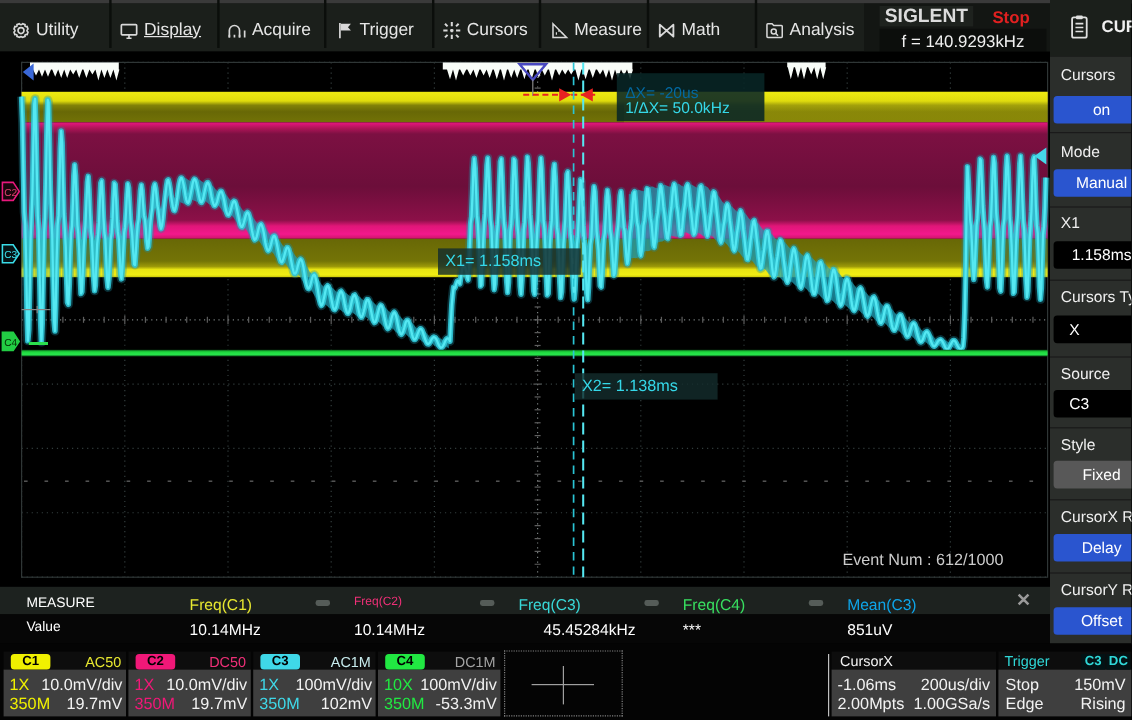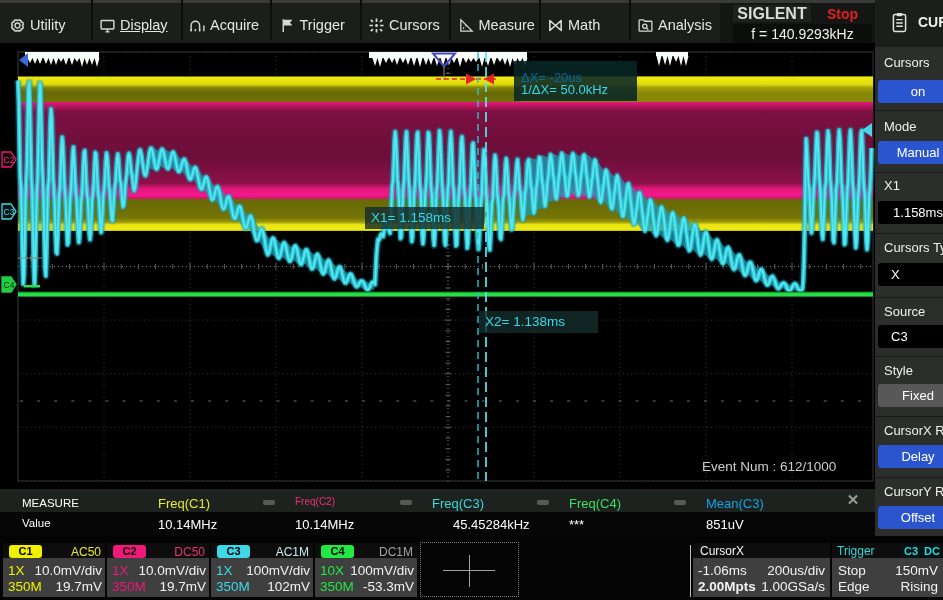--- a/index.html
+++ b/index.html
@@ -413,21 +413,21 @@
 <div style="position:absolute;left:414px;top:578.5px;font-size:13.5px;color:#f2f2f2;transform:translateX(-100%);">-53.3mV</div>
 <div style="position:absolute;left:420px;top:542px;width:99px;height:55px;border:1px dotted #808080;box-sizing:border-box;"></div>
 <div style="position:absolute;left:443px;top:569.5px;width:52px;height:1px;background:#a0a0a0;"></div>
 <div style="position:absolute;left:469px;top:555px;width:1px;height:32px;background:#a0a0a0;"></div>
 <div style="position:absolute;left:690px;top:545px;width:1px;height:52px;background:#c0c0c0;"></div>
 <div style="position:absolute;left:693px;top:543px;width:137px;height:15px;background:#0d0d0d;"></div>
 <div style="position:absolute;left:693px;top:558px;width:137px;height:39px;background:#3f3f3f;"></div>
 <div style="position:absolute;left:700px;top:544px;font-size:12px;color:#f5f5f5;">CursorX</div>
 <div style="position:absolute;left:698px;top:562.5px;font-size:13.5px;color:#f2f2f2;">-1.06ms</div>
 <div style="position:absolute;left:825px;top:562.5px;font-size:13.5px;color:#f2f2f2;transform:translateX(-100%);">200us/div</div>
-<div style="position:absolute;left:698px;top:578.5px;font-size:13.5px;color:#f2f2f2;font-weight:bold;">2.00Mpts</div>
+<div style="position:absolute;left:698px;top:578.5px;font-size:13.5px;color:#f2f2f2;">2.00Mpts</div>
 <div style="position:absolute;left:825px;top:578.5px;font-size:13.5px;color:#f2f2f2;transform:translateX(-100%);">1.00GSa/s</div>
 <div style="position:absolute;left:832px;top:543px;width:111px;height:15px;background:#0d0d0d;"></div>
 <div style="position:absolute;left:832px;top:558px;width:111px;height:39px;background:#3f3f3f;"></div>
 <div style="position:absolute;left:837px;top:544px;font-size:12px;color:#30d8d8;">Trigger</div>
 <div style="position:absolute;left:901px;top:544.5px;width:20px;height:13px;background:#031214;color:#30d8d8;font-size:11px;font-weight:bold;display:flex;align-items:center;justify-content:center;">C3</div>
 <div style="position:absolute;left:922px;top:544.5px;width:20px;height:13px;background:#031214;color:#30d8d8;font-size:11px;font-weight:bold;display:flex;align-items:center;justify-content:center;">DC</div>
 <div style="position:absolute;left:838px;top:562.5px;font-size:13.5px;color:#f2f2f2;">Stop</div>
 <div style="position:absolute;left:938px;top:562.5px;font-size:13.5px;color:#f2f2f2;transform:translateX(-100%);">150mV</div>
 <div style="position:absolute;left:838px;top:578.5px;font-size:13.5px;color:#f2f2f2;">Edge</div>
 <div style="position:absolute;left:938px;top:578.5px;font-size:13.5px;color:#f2f2f2;transform:translateX(-100%);">Rising</div>

